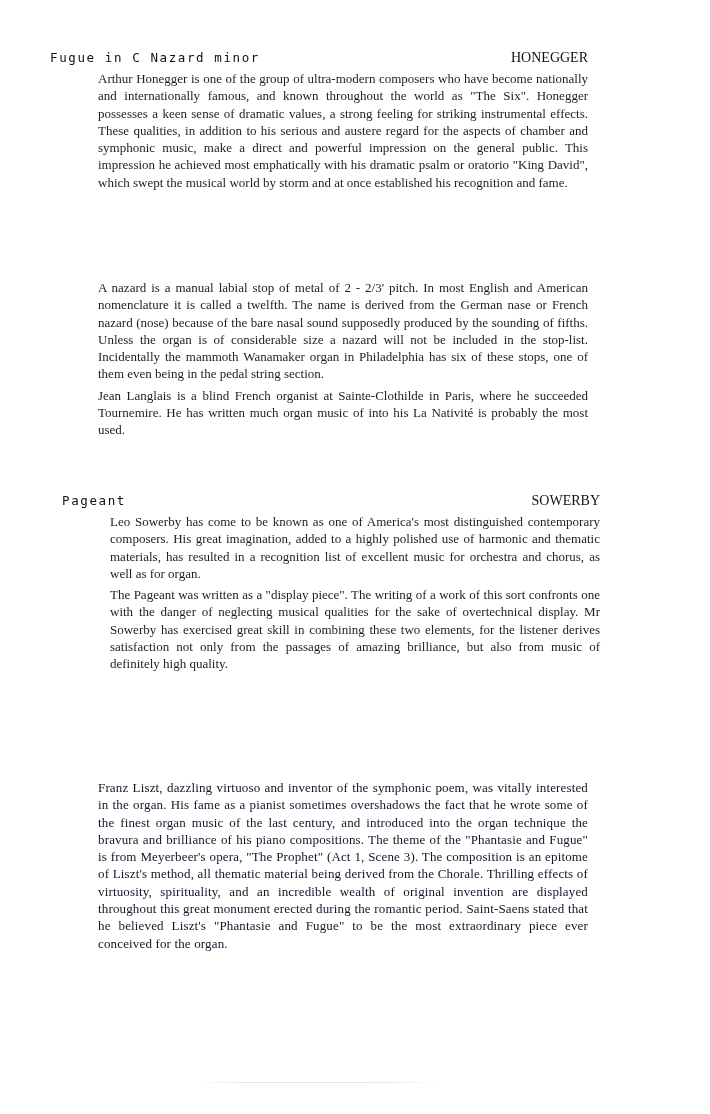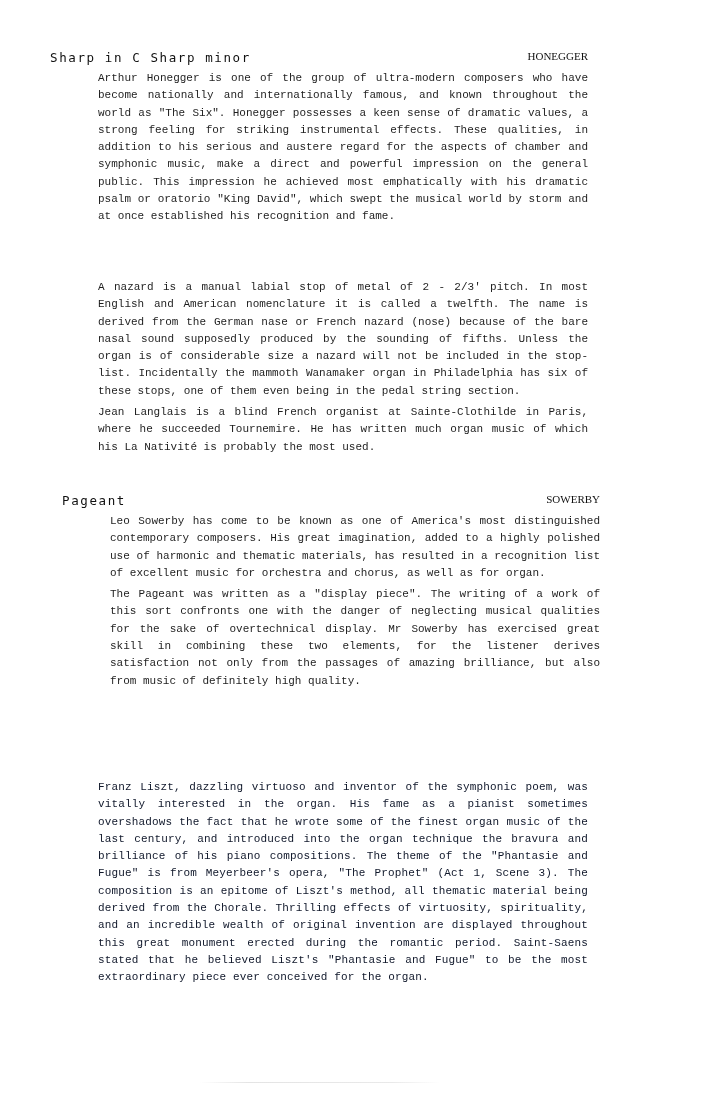--- a/index.html
+++ b/index.html
@@ -37,37 +37,37 @@
     position: absolute;
     left: 0;
     top: 0;
     white-space: nowrap;
   }
   .heading .composer {
     position: absolute;
     right: 0;
     top: 0;
     font-family: "Liberation Serif", serif;
-    font-size: 11px;
+    font-size: 14px;
     letter-spacing: 0;
     font-weight: normal;
   }
   .heading.two-line { height: 38px; }
   .heading.two-line .title2 {
     position: absolute;
     left: 0; top: 19px;
     white-space: nowrap;
   }
   .heading.two-line .composer { top: 19px; }
 
   .body {
     margin-left: 48px;
     margin-top: 2px;
-    font-family: Liberation Mono, monospace;
-    font-size: 11px;
+    font-family: Liberation Serif, serif;
+    font-size: 13px;
     line-height: 17.3px;
     text-align: justify;
     color: #1e1e1e;
   }
   .body p {
     margin: 0 0 4px 0;
   }
   .faded .body {
     color: #0f172a;
     letter-spacing: 0.15px;
@@ -81,32 +81,32 @@
     background: linear-gradient(90deg, transparent, #e4e4e4 20%, #e9e9e9 80%, transparent);
   }
 </style>
 </head>
 <body>
 
 <div class="page">
 
   <div class="section" style="top:50px;">
     <div class="heading">
-      <span class="title">Sharp in C Sharp minor</span>
+      <span class="title">Fugue in C Nazard minor</span>
       <span class="composer">HONEGGER</span>
     </div>
     <div class="body">
       <p>Arthur Honegger is one of the group of ultra-modern composers who have become nationally and internationally famous, and known throughout the world as "The Six". Honegger possesses a keen sense of dramatic values, a strong feeling for striking instrumental effects. These qualities, in addition to his serious and austere regard for the aspects of chamber and symphonic music, make a direct and powerful impression on the general public. This impression he achieved most emphatically with his dramatic psalm or oratorio "King David", which swept the musical world by storm and at once established his recognition and fame.</p>
     </div>
   </div>
 
   <div class="section" style="top:277px;">
     <div class="body">
       <p>A nazard is a manual labial stop of metal of 2 - 2/3' pitch. In most English and American nomenclature it is called a twelfth. The name is derived from the German nase or French nazard (nose) because of the bare nasal sound supposedly produced by the sounding of fifths. Unless the organ is of considerable size a nazard will not be included in the stop-list. Incidentally the mammoth Wanamaker organ in Philadelphia has six of these stops, one of them even being in the pedal string section.</p>
-      <p>Jean Langlais is a blind French organist at Sainte-Clothilde in Paris, where he succeeded Tournemire. He has written much organ music of which his La Nativité is probably the most used.</p>
+      <p>Jean Langlais is a blind French organist at Sainte-Clothilde in Paris, where he succeeded Tournemire. He has written much organ music of into his La Nativité is probably the most used.</p>
     </div>
   </div>
 
   <div class="section" style="top:493px;margin-left:12px;">
     <div class="heading">
       <span class="title">Pageant</span>
       <span class="composer">SOWERBY</span>
     </div>
     <div class="body">
       <p>Leo Sowerby has come to be known as one of America's most distinguished contemporary composers. His great imagination, added to a highly polished use of harmonic and thematic materials, has resulted in a recognition list of excellent music for orchestra and chorus, as well as for organ.</p>

